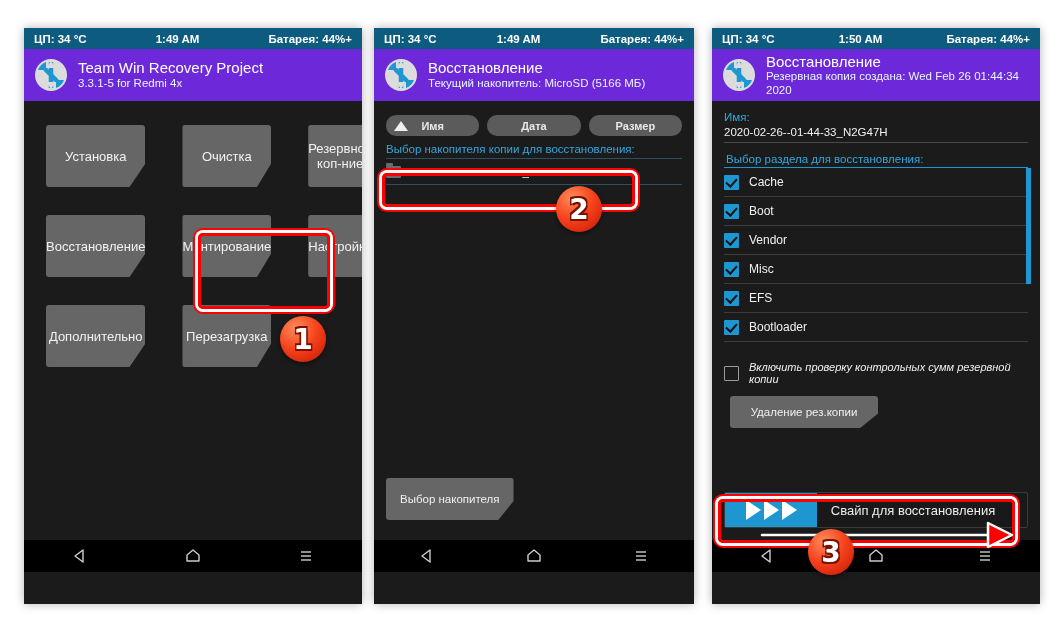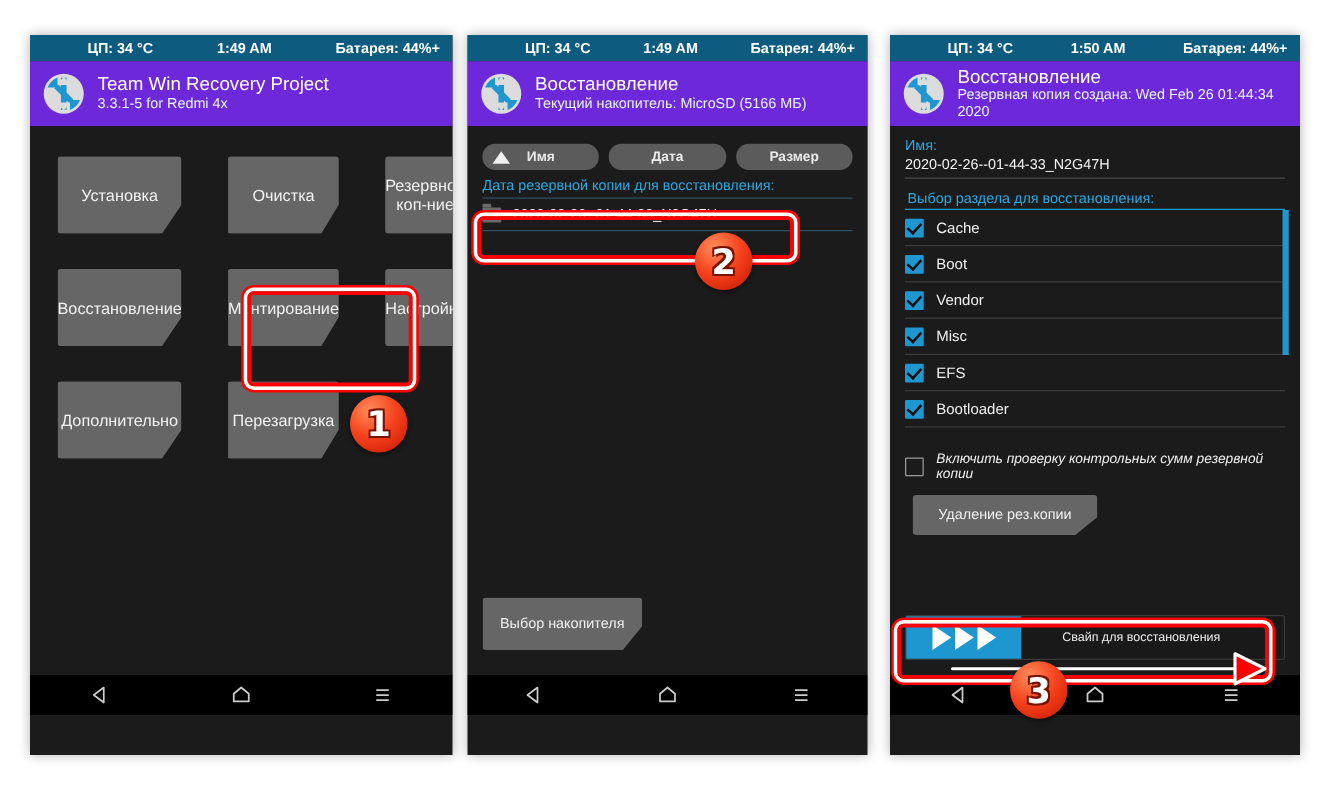--- a/index.html
+++ b/index.html
@@ -29,21 +29,21 @@
   .statusbar {
     height: 21px;
     background: #0d5c80;
     color: #ffffff;
     font-size: 11.5px;
     font-weight: bold;
     display: flex;
     align-items: center;
     padding: 0 10px;
   }
-  .sb-left  { flex: 0 0 auto; margin-left: 36px; }
+  .sb-left  { flex: 0 0 auto; }
   .sb-mid   { flex: 1 1 auto; text-align: center; }
   .sb-right { flex: 0 0 auto; }
 
   
   .header {
     background: #6d28d9;
     height: 52px;
     display: flex;
     align-items: center;
     padding: 0 10px;
@@ -178,21 +178,21 @@
   .swipe-arrows {
     width: 92px; height: 100%; background: #1e97d1;
     display: flex; align-items: center; justify-content: center; gap: 3px;
   }
   .swipe-arrows i {
     width: 0; height: 0; display: block;
     border-top: 10px solid transparent;
     border-bottom: 10px solid transparent;
     border-left: 15px solid #ffffff;
   }
-  .swipe-text { flex: 1; text-align: center; color: #ededed; font-size: 10px; padding-right: 18px; }
+  .swipe-text { flex: 1; text-align: center; color: #ededed; font-size: 13px; padding-right: 18px; }
 
   
   .hl {
     position: absolute;
     border: 3px solid #ff0000;
     border-radius: 5px;
     box-shadow: 0 0 0 3px #ffffff, 0 0 0 5px #ff0000;
     pointer-events: none;
   }
   .badge {
@@ -298,21 +298,21 @@
           <span class="tri"></span>
           <span>Имя</span>
         </div>
         <div class="sort-btn">
           <span>Дата</span>
         </div>
         <div class="sort-btn">
           <span>Размер</span>
         </div>
       </div>
-      <div class="section-label">Дата резервной копии для восстановления:</div>
+      <div class="section-label">Выбор накопителя копии для восстановления:</div>
       <div class="file-list">
         <div class="file-row">
           <span class="folder-ico"></span>
           <span>2020-02-26--01-44-33_N2G47H</span>
         </div>
       </div>
       <div class="bottom-btn-wrap">
         <div class="storage-btn">Выбор накопителя</div>
       </div>
       <div class="navbar">

